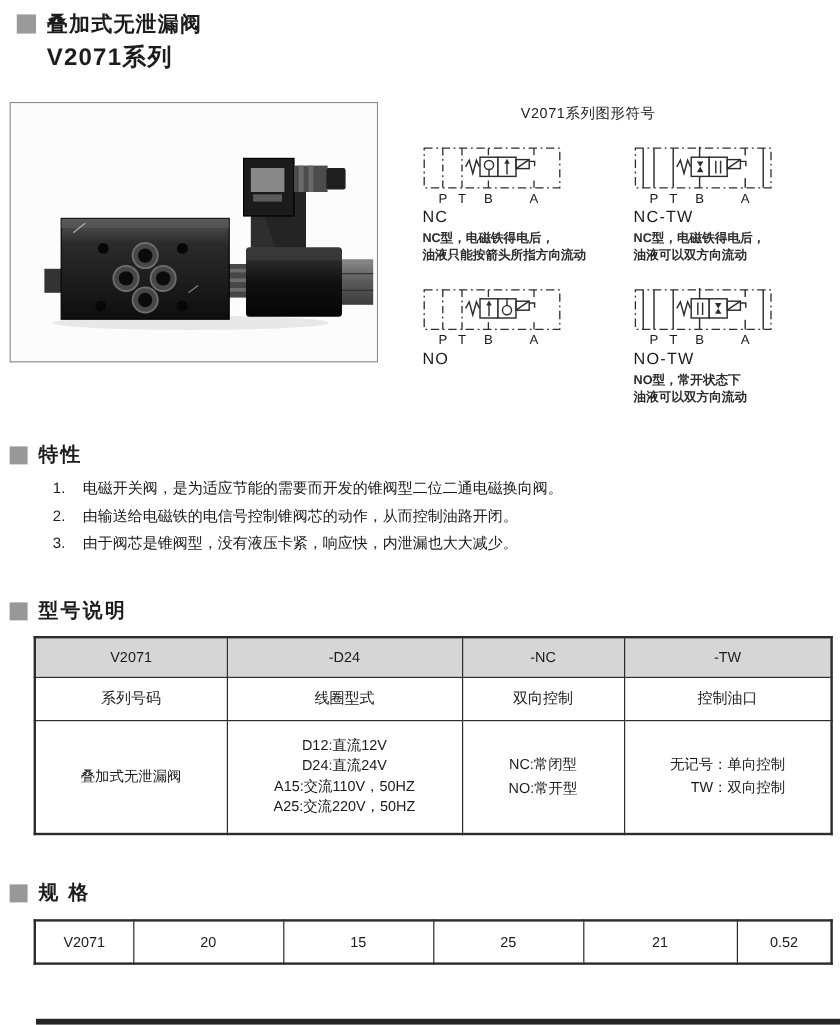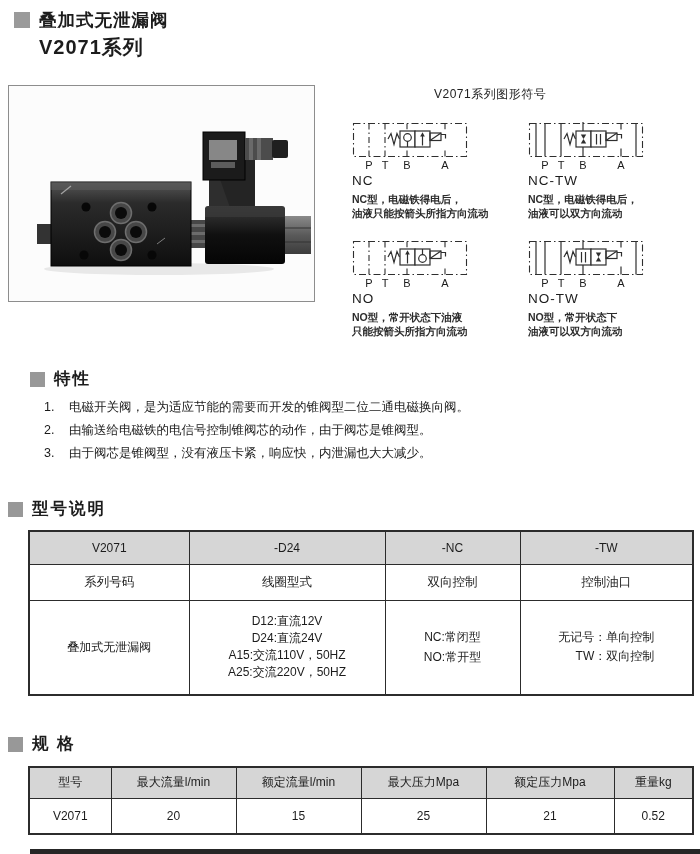--- a/index.html
+++ b/index.html
@@ -230,24 +230,20 @@
       <line class="solid" x1="70.5" y1="14.7" x2="70.5" y2="9"></line>
       <rect class="solid" x="78" y="11" width="11" height="7.5"></rect>
       <line class="solid" x1="78" y1="18.5" x2="89" y2="11"></line>
       <polyline class="solid" points="89,12.5 93.5,12.5 93.5,16.5"></polyline>
       <text text-anchor="middle" x="17" y="47">P</text>
       <text text-anchor="middle" x="33" y="47">T</text>
       <text text-anchor="middle" x="55" y="47">B</text>
       <text text-anchor="middle" x="93" y="47">A</text>
     </svg>
     <div class="sym-name">NO</div>
-    <div class="sym-desc">
-      <div>NO型，常开状态下油液</div>
-      <div>只能按箭头所指方向流动</div>
-    </div>
   </div>
 
   <div class="sym-card c4 sym">
     <svg width="122" height="50" viewBox="0 0 122 50">
       <rect class="frame" x="1.5" y="1.5" width="113" height="33"></rect>
       <line class="solid" x1="8" y1="1.5" x2="8" y2="34.5"></line>
       <line class="solid" x1="17" y1="1.5" x2="17" y2="34.5"></line>
       <line class="solid" x1="33" y1="1.5" x2="33" y2="34.5"></line>
       <line class="solid" x1="93" y1="1.5" x2="93" y2="34.5"></line>
       <line class="solid" x1="108" y1="1.5" x2="108" y2="34.5"></line>
@@ -269,32 +265,32 @@
       <text text-anchor="middle" x="93" y="47">A</text>
     </svg>
     <div class="sym-name">NO-TW</div>
     <div class="sym-desc">
       <div>NO型，常开状态下</div>
       <div>油液可以双方向流动</div>
     </div>
   </div>
 </div>
 
-<div class="sec-h" style="left:8px; top:368px;margin-left:22px;">
+<div class="sec-h" style="left:8px; top:368px;">
   <span class="bullet"></span>
   <span class="txt">特性</span>
 </div>
 <div class="features-list">
   <div class="feat-row">
     <span class="num">1.</span>
     <span>电磁开关阀，是为适应节能的需要而开发的锥阀型二位二通电磁换向阀。</span>
   </div>
   <div class="feat-row">
     <span class="num">2.</span>
-    <span>由输送给电磁铁的电信号控制锥阀芯的动作，由于阀芯是锥阀型。</span>
+    <span>由输送给电磁铁的电信号控制锥阀芯的动作，从而控制油路开闭。</span>
   </div>
   <div class="feat-row">
     <span class="num">3.</span>
     <span>由于阀芯是锥阀型，没有液压卡紧，响应快，内泄漏也大大减少。</span>
   </div>
 </div>
 
 <div class="sec-h" style="left:8px; top:498px;justify-content:center;">
   <span class="bullet"></span>
   <span class="txt">型号说明</span>
@@ -352,28 +348,20 @@
 <table class="spec-table">
   <colgroup>
       <col class="s1">
       <col class="s2">
       <col class="s3">
       <col class="s4">
       <col class="s5">
       <col class="s6">
     </colgroup>
   <tbody>
-      <tr class="h">
-    <td>型号</td>
-    <td>最大流量l/min</td>
-    <td>额定流量l/min</td>
-    <td>最大压力Mpa</td>
-    <td>额定压力Mpa</td>
-    <td>重量kg</td>
-  </tr>
   <tr class="d">
     <td>V2071</td>
     <td>20</td>
     <td>15</td>
     <td>25</td>
     <td>21</td>
     <td>0.52</td>
   </tr>
 </tbody>
   </table>

